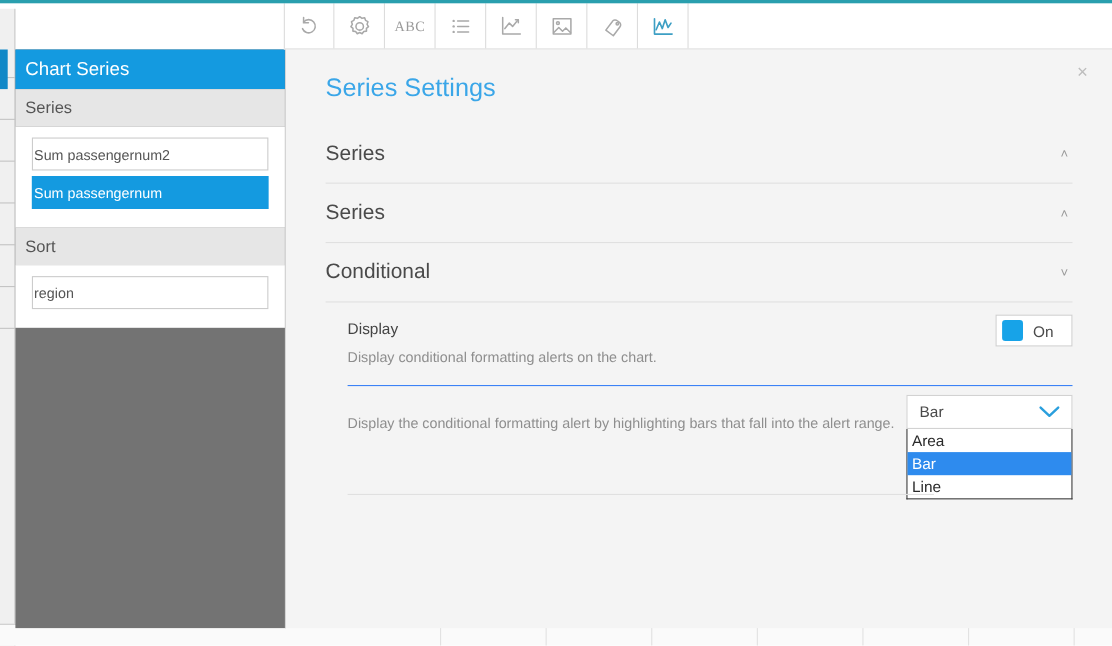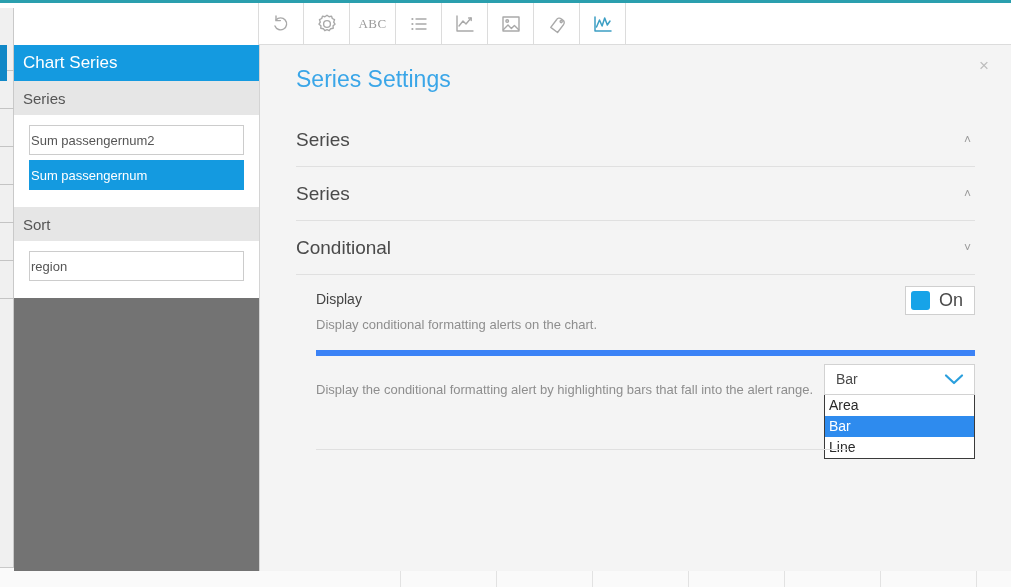--- a/index.html
+++ b/index.html
@@ -184,21 +184,21 @@
     font-size: 12px;
     line-height: 1;
     padding-right: 4px;
   }
 
   
   .cond-body { margin: 0 36px 0 56px; }
   .cond-row {
     position: relative;
     padding: 16px 0 14px 0;
-    border-bottom: 6px solid #3b82f6;
+    border-bottom: 1px solid #3b82f6;
   }
   .cond-row.no-border { border-bottom: none; }
   .cond-label { font-size: 14px; color: #444444; }
   .cond-desc {
     font-size: 13px;
     color: #8e8e8e;
     margin-top: 8px;
     max-width: 510px;
     line-height: 1.6;
   }
@@ -214,21 +214,21 @@
     align-items: center;
     padding-left: 5px;
     cursor: pointer;
   }
   .toggle-knob {
     width: 19px; height: 19px;
     background: #17a3e8;
     border-radius: 3px;
   }
   .toggle-text {
-    font-size: 18px;
+    font-size: 14px;
     color: #4a4a4a;
     margin-left: 9px;
   }
 
   
   .select-wrap {
     position: absolute;
     right: 0; top: 8px;
     width: 151px;
     z-index: 25;

